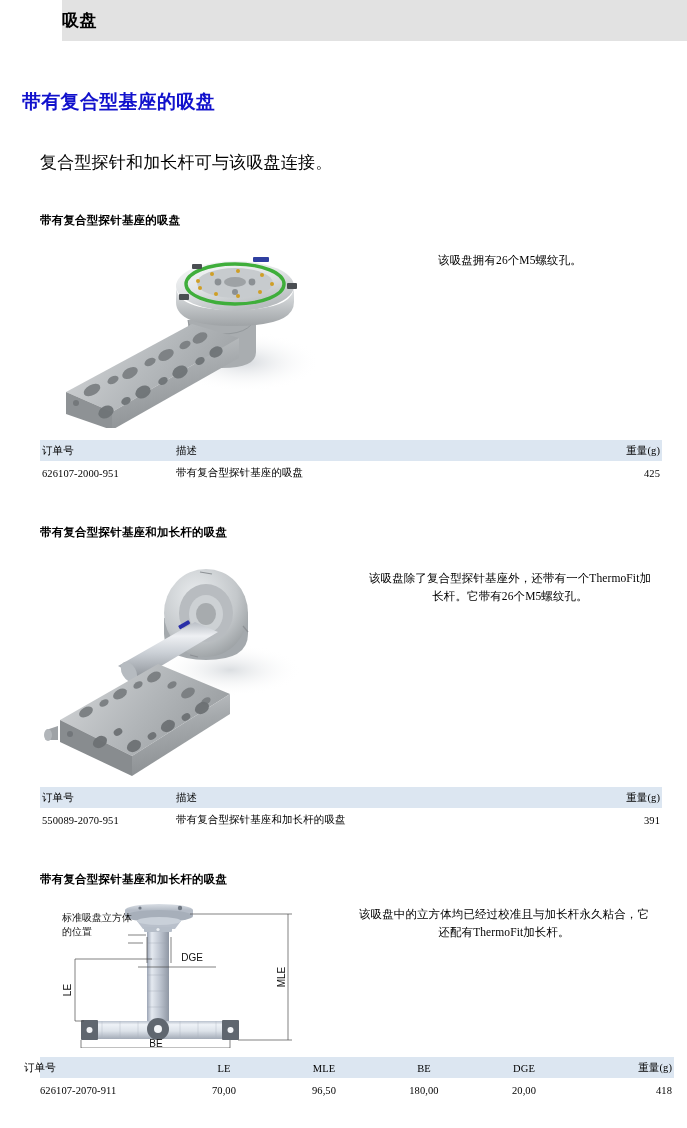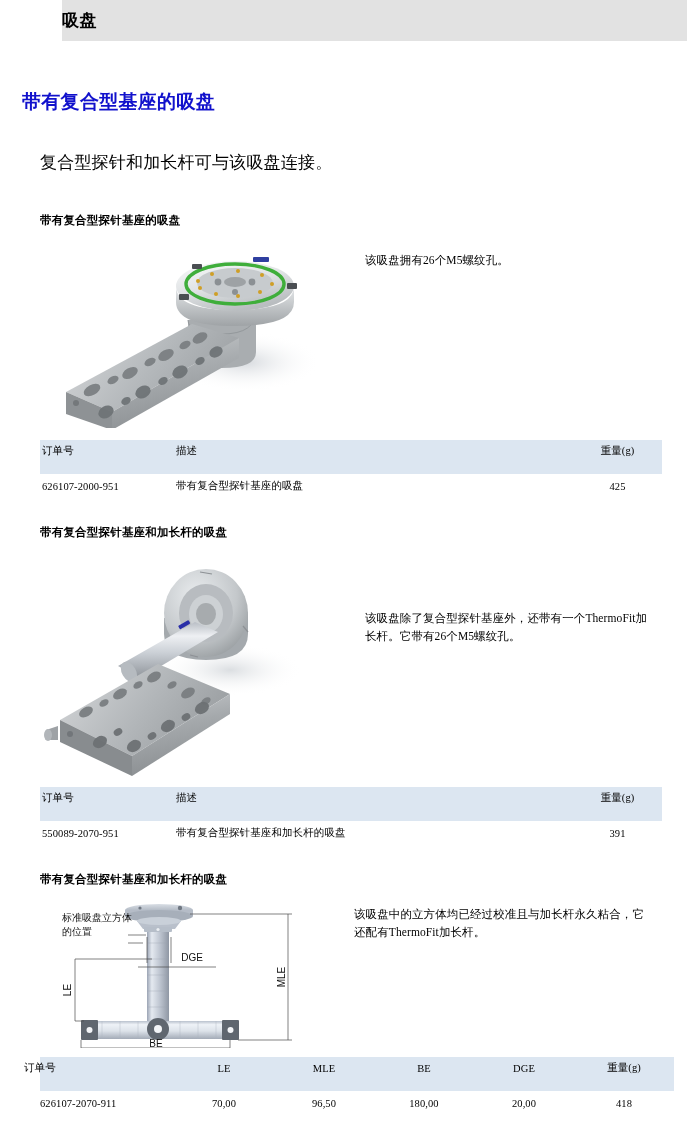--- a/index.html
+++ b/index.html
@@ -73,20 +73,21 @@
     color: #000;
     letter-spacing: 0.2px;
     line-height: 1.2;
   }
   .side-text {
     position: absolute;
     font-size: 11.5px;
     color: #000;
     line-height: 1.55;
     letter-spacing: 0.1px;
+    text-align: center;
   }
 
   
   .figure {
     position: absolute;
     background: #ffffff;
     overflow: hidden;
   }
   .figure svg { display: block; }
 
@@ -94,34 +95,34 @@
   .spec-table {
     position: absolute;
     border-collapse: collapse;
     font-size: 10.5px;
     color: #000;
     table-layout: fixed;
   }
   .spec-table thead th {
     background: #dce6f1;
     font-weight: normal;
-    padding: 3px 2px 15px 2px;
+    padding: 3px 2px 2px 2px;
     height: 16px;
     vertical-align: middle;
     letter-spacing: 0.1px;
   }
   .spec-table tbody td {
     padding: 4px 2px 3px 2px;
     height: 16px;
     vertical-align: middle;
     letter-spacing: 0.1px;
   }
   .al { text-align: left; }
   .ac { text-align: center; }
-  .ar { text-align: center; }
+  .ar { text-align: right; }
 
   
   .t-a { left: 40px; width: 610px; }
   .t-a th.c-order { width: 130px; }
   .t-a th.c-desc  { width: 395px; }
   .t-a th.c-wt    { width: 85px; }
 
   
   .t-b { left: 22px; width: 628px; }
   .t-b th.c-order { width: 148px; }
@@ -327,21 +328,21 @@
         <ellipse cx="146" cy="157" rx="4.6" ry="3.4" transform="rotate(-30 146 157)"></ellipse>
         <ellipse cx="162" cy="148" rx="7.5" ry="5.6" transform="rotate(-30 162 148)"></ellipse>
       </g>
       <circle cx="30" cy="174" r="3" fill="#72767a"></circle>
 
       <path d="M18 166 L6 170 L6 180 L18 180 Z" fill="#9ea2a6"></path>
       <ellipse cx="8" cy="175" rx="4" ry="6" fill="#b2b6ba"></ellipse>
     </svg>
   </div>
 
-  <div class="side-text" style="left:365px; top:570px; width:290px;margin-top:40px;">该吸盘除了复合型探针基座外，还带有一个ThermoFit加长杆。它带有26个M5螺纹孔。</div>
+  <div class="side-text" style="left:365px; top:570px; width:290px;">该吸盘除了复合型探针基座外，还带有一个ThermoFit加长杆。它带有26个M5螺纹孔。</div>
 
   <table class="spec-table t-a" style="top:787px;">
     <thead>
       <tr>
         <th class="al c-order">订单号</th>
         <th class="al c-desc">描述</th>
         <th class="ar c-wt">重量(g)</th>
       </tr>
     </thead>
     <tbody>

